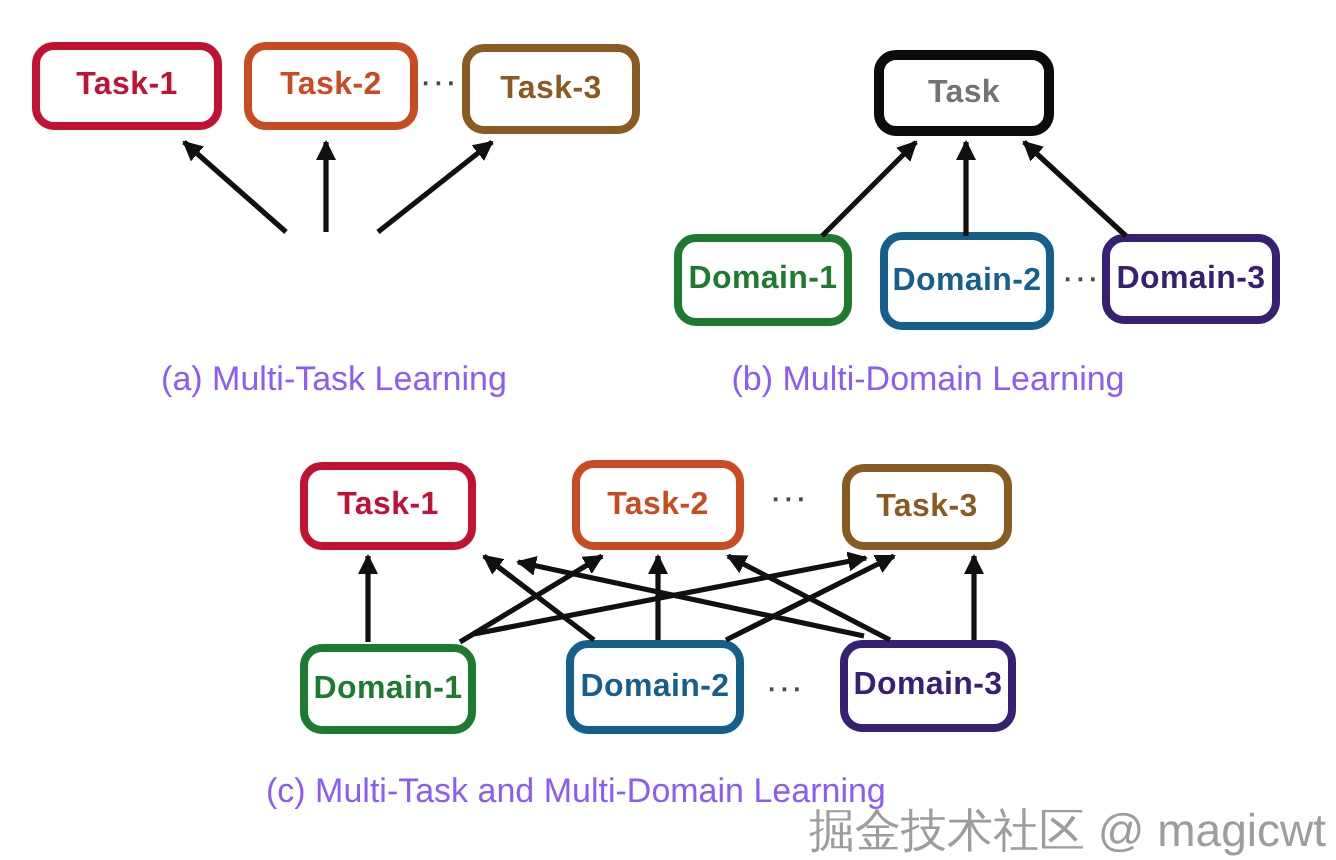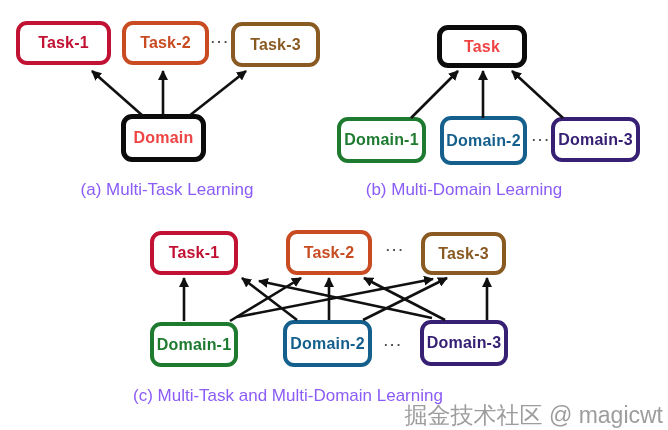--- a/index.html
+++ b/index.html
@@ -6,21 +6,21 @@
   .canvas{
     position:relative;width:668px;height:430px;background:#ffffff;overflow:hidden;
     font-family:"Liberation Sans", sans-serif;
   }
   .box{
     position:absolute;background:#ffffff;border:4px solid #333;border-radius:11px;
     display:flex;align-items:center;justify-content:center;
     font-weight:bold;font-size:16px;letter-spacing:.2px;box-sizing:border-box;
     z-index:2;
   }
-  .box.black{border-width:5px;border-color:#0b0b0b;color:#ef4444;}
+  .box.black{border-width:5px;border-color:#0b0b0b;color:#737373;}
   .dots{
     position:absolute;font-weight:bold;font-size:13px;letter-spacing:2px;color:#4a4a4a;
     z-index:2;
   }
   .caption{
     position:absolute;font-size:17px;color:#8b5cf6;z-index:2;white-space:nowrap;
   }
   .caption.center{text-align:center;}
   .arrows{position:absolute;left:0;top:0;z-index:3;pointer-events:none;}
   .watermark{
@@ -31,21 +31,20 @@
 </style>
 </head>
 <body>
 
 <div class="canvas">
 
   <div class="box" style="left: 16px; top: 21px; width: 95px; height: 44px; border-color: rgb(194, 18, 51); color: rgb(194, 18, 51);">Task-1</div>
   <div class="box" style="left: 122px; top: 21px; width: 87px; height: 44px; border-color: rgb(200, 75, 34); color: rgb(200, 75, 34);">Task-2</div>
   <span class="dots" style="left:211px;top:34px">···</span>
   <div class="box" style="left: 231px; top: 22px; width: 89px; height: 45px; border-color: rgb(138, 90, 35); color: rgb(138, 90, 35);">Task-3</div>
-  <div class="box black" style="left:121px;top:114px;width:85px;height:48px">Domain</div>
   <div class="caption center" style="left:27px;top:180px;width:280px">(a) Multi-Task Learning</div>
 
   <div class="box black" style="left:437px;top:25px;width:90px;height:43px">Task</div>
   <div class="box" style="left: 337px; top: 117px; width: 89px; height: 46px; border-color: rgb(29, 122, 47); color: rgb(29, 122, 47);">Domain-1</div>
   <div class="box" style="left: 440px; top: 116px; width: 87px; height: 49px; border-color: rgb(21, 95, 141); color: rgb(21, 95, 141);">Domain-2</div>
   <span class="dots" style="left:532px;top:132px">···</span>
   <div class="box" style="left: 551px; top: 117px; width: 89px; height: 45px; border-color: rgb(55, 32, 116); color: rgb(55, 32, 116);">Domain-3</div>
   <div class="caption center" style="left:324px;top:180px;width:280px">(b) Multi-Domain Learning</div>
 
   <div class="box" style="left: 150px; top: 231px; width: 88px; height: 44px; border-color: rgb(194, 18, 51); color: rgb(194, 18, 51);">Task-1</div>

